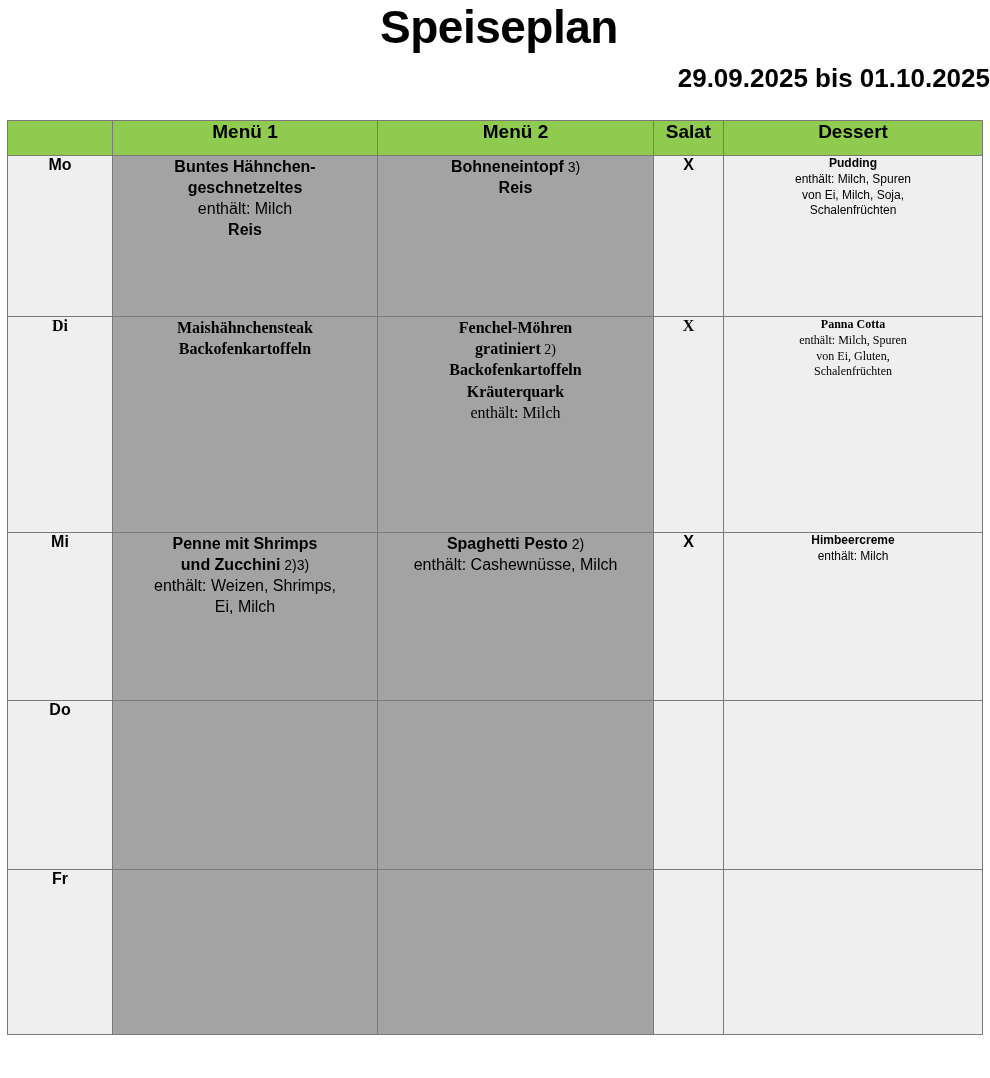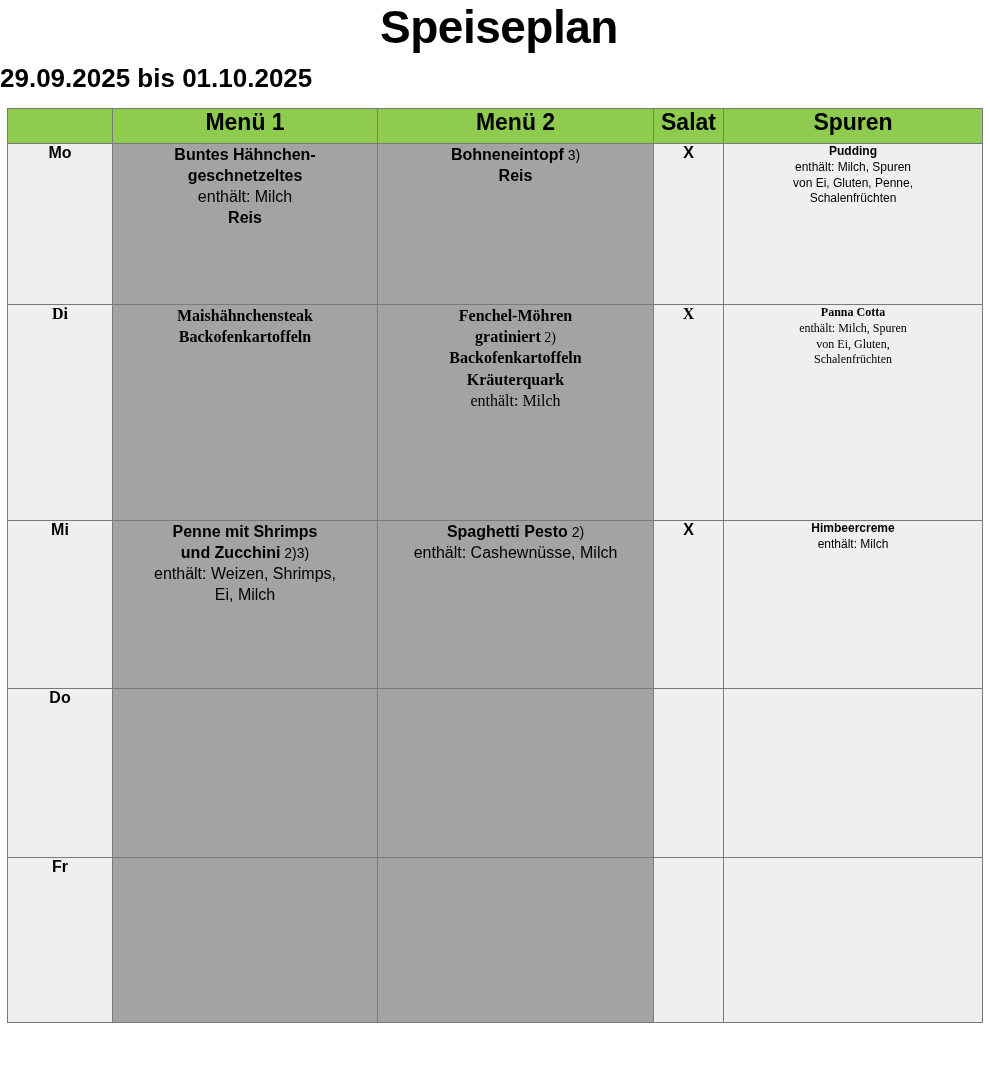--- a/index.html
+++ b/index.html
@@ -23,41 +23,41 @@
   .title {
     text-align: center;
     font-size: 46px;
     font-weight: bold;
     line-height: 1.1;
     margin: 2px 0 0 0;
     letter-spacing: -0.5px;
     padding-left: 8px;
   }
   .subtitle {
-    text-align: left;
+    text-align: right;
     font-size: 26px;
     font-weight: bold;
-    margin: 10px 0 14px 0;
+    margin: 10px 0 26px 0;
   }
   table.menu-table {
     border-collapse: collapse;
     table-layout: fixed;
     width: 975px;
     margin: 0 auto;
   }
   table.menu-table td, table.menu-table th {
     border: 1px solid #7a7a7a;
     vertical-align: top;
     padding: 0;
   }
   thead th {
     background: #8dc63f;
     background: #8ecb4e;
     height: 34px;
-    font-size: 23px;
+    font-size: 19px;
     font-weight: bold;
     text-align: center;
     vertical-align: middle;
     margin-top: 20px;
   }
   thead th.corner {
     background: #8ecb4e;
   }
   .col-day    { width: 105px; }
   .col-menu1  { width: 265px; }
@@ -118,41 +118,41 @@
       <col class="col-menu2">
       <col class="col-salat">
       <col class="col-dessert">
     </colgroup>
     <thead>
       <tr>
         <th class="corner"></th>
         <th>Menü 1</th>
         <th>Menü 2</th>
         <th>Salat</th>
-        <th>Spuren</th>
+        <th>Dessert</th>
       </tr>
     </thead>
     <tbody>
       <tr class="row-mo">
         <td class="day-cell">Mo</td>
         <td class="content-cell">
             <div class="bold-line">Buntes Hähnchen-</div>
             <div class="bold-line">geschnetzeltes</div>
             <div class="reg-line">enthält: Milch</div>
             <div class="bold-line">Reis</div>
           </td>
         <td class="content-cell">
             <div class="bold-line">Bohneneintopf<span class="sup"> 3)</span></div>
             <div class="bold-line">Reis</div>
           </td>
         <td class="salat-cell">X</td>
         <td class="dessert-cell">
             <div class="bold-line">Pudding</div>
             <div class="reg-line">enthält: Milch,  Spuren</div>
-            <div class="reg-line">von Ei, Gluten, Penne,</div>
+            <div class="reg-line">von Ei, Milch, Soja,</div>
             <div class="reg-line">Schalenfrüchten</div>
           </td>
       </tr>
       <tr class="row-di">
         <td class="day-cell">Di</td>
         <td class="content-cell">
             <div class="bold-line">Maishähnchensteak</div>
             <div class="bold-line">Backofenkartoffeln</div>
           </td>
         <td class="content-cell">

